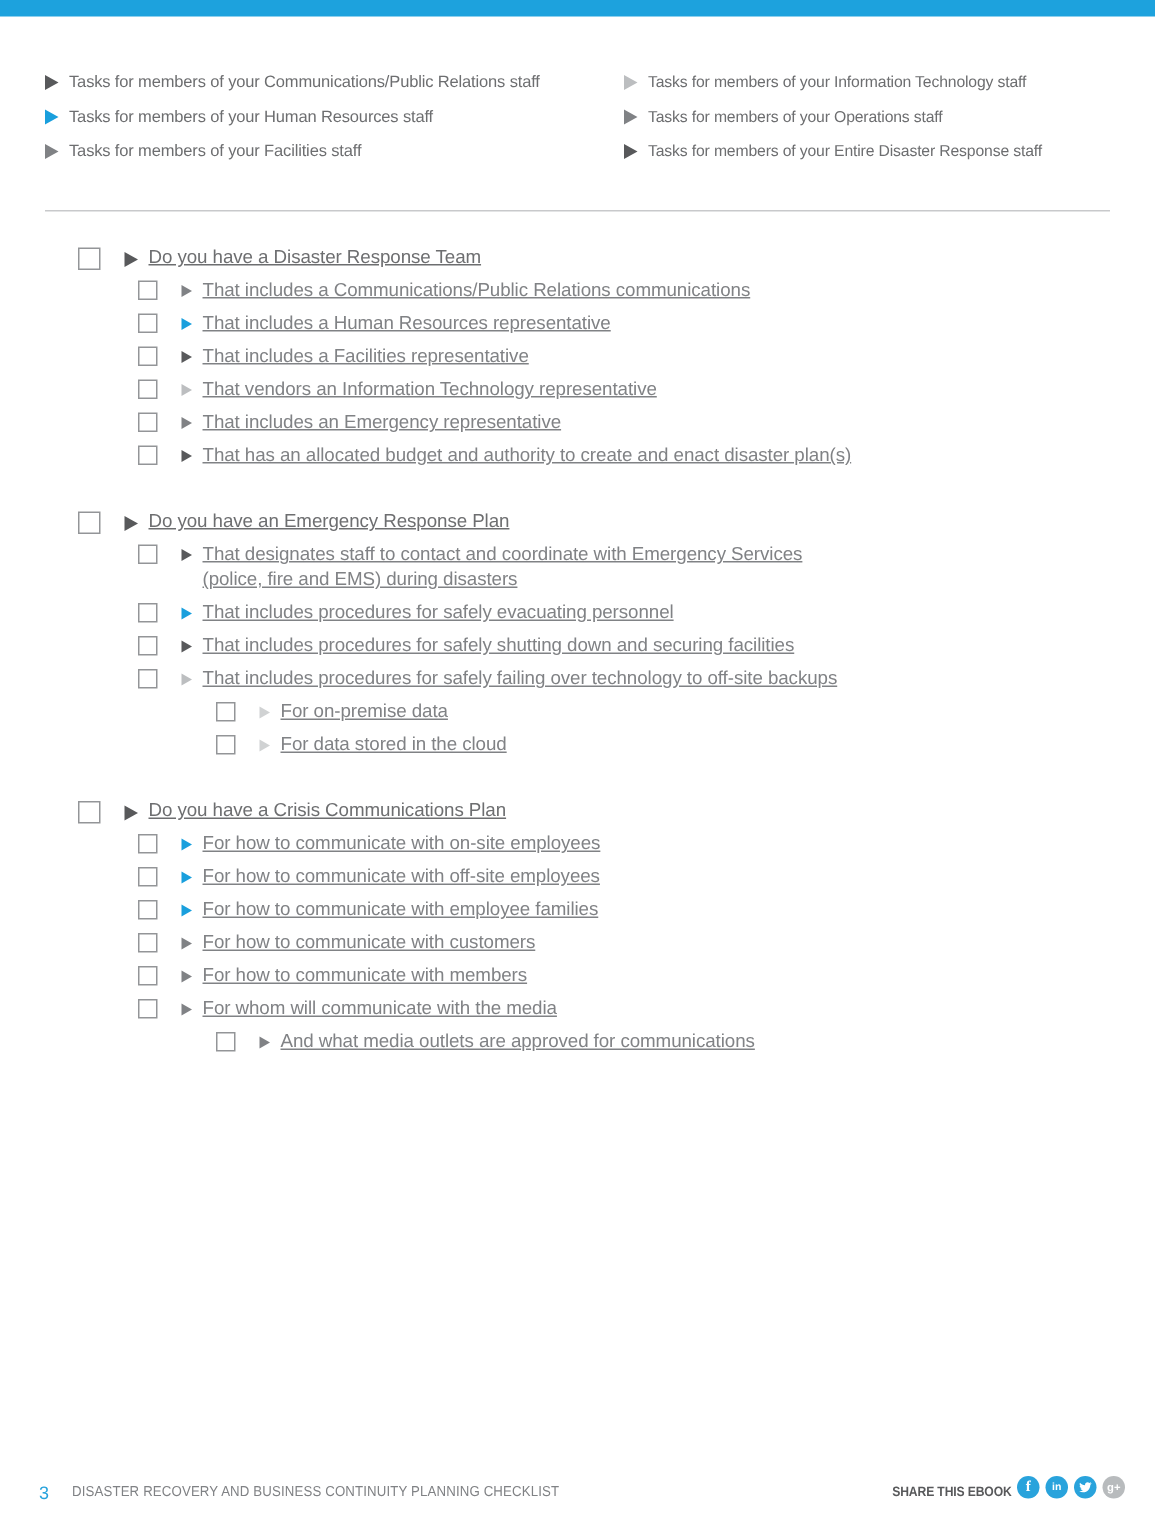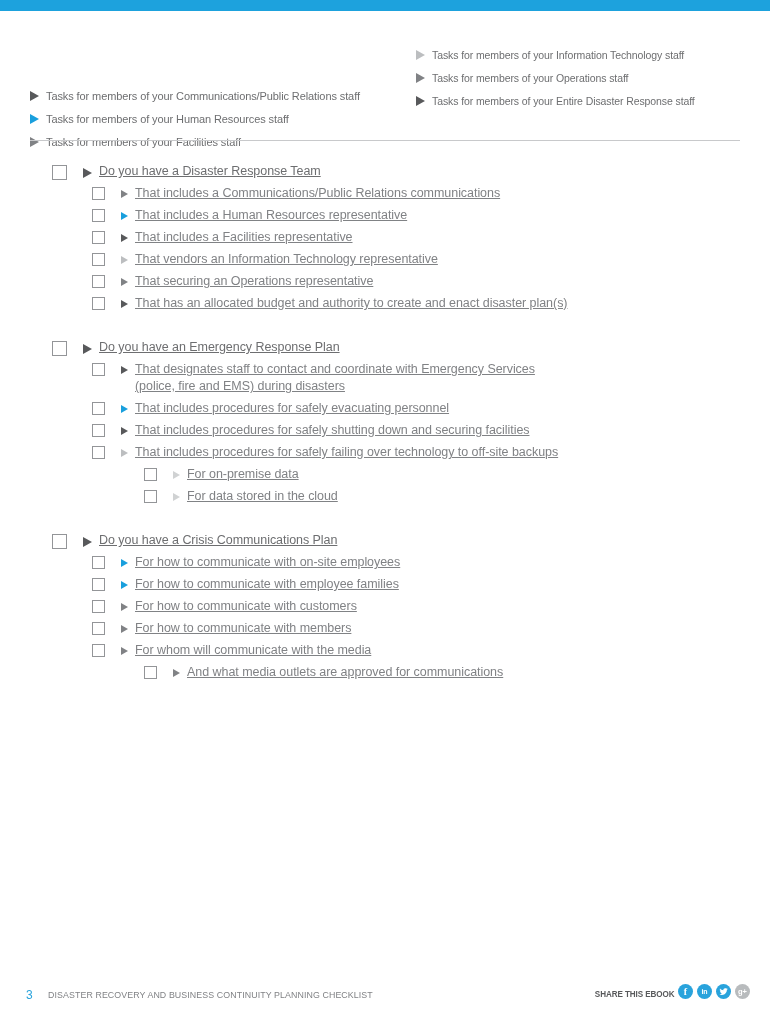--- a/index.html
+++ b/index.html
@@ -11,21 +11,21 @@
     position:relative;
     overflow:hidden;
   }
 
   
   .topbar { position:absolute; top:0; left:0; width:770px; height:11px; background:#1da2dd; }
 
   
   .legend { position:absolute; top:44px; left:0; width:770px; height:74px; }
   .legend-col { position:absolute; top:0; }
-  .legend-col.left  { left:30px;  width:400px;margin-top:41px; }
+  .legend-col.left  { left:30px;  width:400px; }
   .legend-col.right { left:416px; width:340px; }
   .legend-row { display:flex; align-items:center; height:22px; margin-bottom:1px; }
   .legend-row .lbl { font-size:10.5px; color:#6d6e70; letter-spacing:-0.1px; white-space:nowrap; }
   .legend-col.left .legend-row .lbl { font-size:11px; }
 
   
   .arrow {
     width:0; height:0; flex:0 0 auto;
     border-top:5.5px solid transparent;
     border-bottom:5.5px solid transparent;
@@ -153,21 +153,21 @@
         <span class="txt"><span>That includes a Facilities representative</span></span>
       </div>
       <div class="row lvl1">
         <span class="cbox"></span>
         <span class="arrow sm c-light"></span>
         <span class="txt"><span>That vendors an Information Technology representative</span></span>
       </div>
       <div class="row lvl1">
         <span class="cbox"></span>
         <span class="arrow sm c-mid"></span>
-        <span class="txt"><span>That securing an Operations representative</span></span>
+        <span class="txt"><span>That includes an Emergency representative</span></span>
       </div>
       <div class="row lvl1">
         <span class="cbox"></span>
         <span class="arrow sm c-dark"></span>
         <span class="txt"><span>That has an allocated budget and authority to create and enact disaster plan(s)</span></span>
       </div>
     </div>
     <div class="section">
       <div class="row lvl0">
         <span class="cbox"></span>
@@ -208,20 +208,25 @@
     <div class="section">
       <div class="row lvl0">
         <span class="cbox"></span>
         <span class="arrow c-dark"></span>
         <span class="txt">Do you have a Crisis Communications Plan</span>
       </div>
       <div class="row lvl1">
         <span class="cbox"></span>
         <span class="arrow sm c-blue"></span>
         <span class="txt"><span>For how to communicate with on-site employees</span></span>
+      </div>
+      <div class="row lvl1">
+        <span class="cbox"></span>
+        <span class="arrow sm c-blue"></span>
+        <span class="txt"><span>For how to communicate with off-site employees</span></span>
       </div>
       <div class="row lvl1">
         <span class="cbox"></span>
         <span class="arrow sm c-blue"></span>
         <span class="txt"><span>For how to communicate with employee families</span></span>
       </div>
       <div class="row lvl1">
         <span class="cbox"></span>
         <span class="arrow sm c-mid"></span>
         <span class="txt"><span>For how to communicate with customers</span></span>

